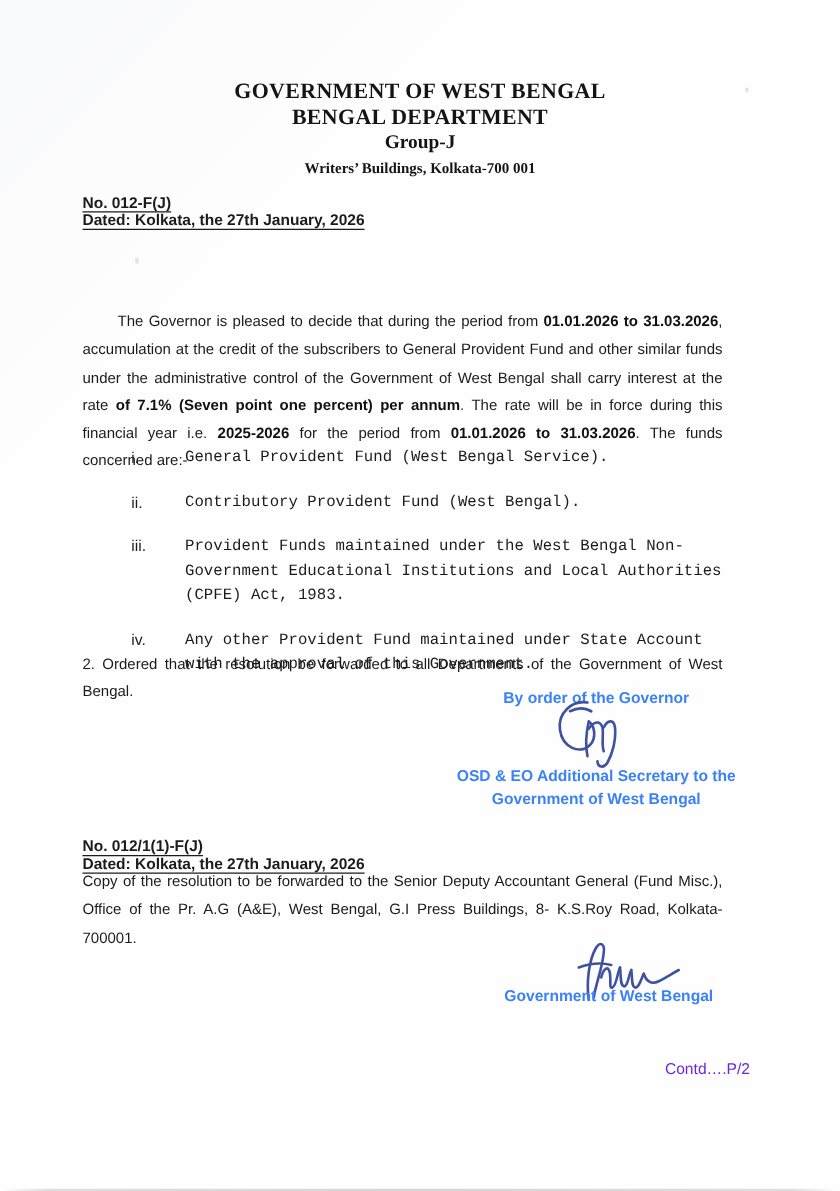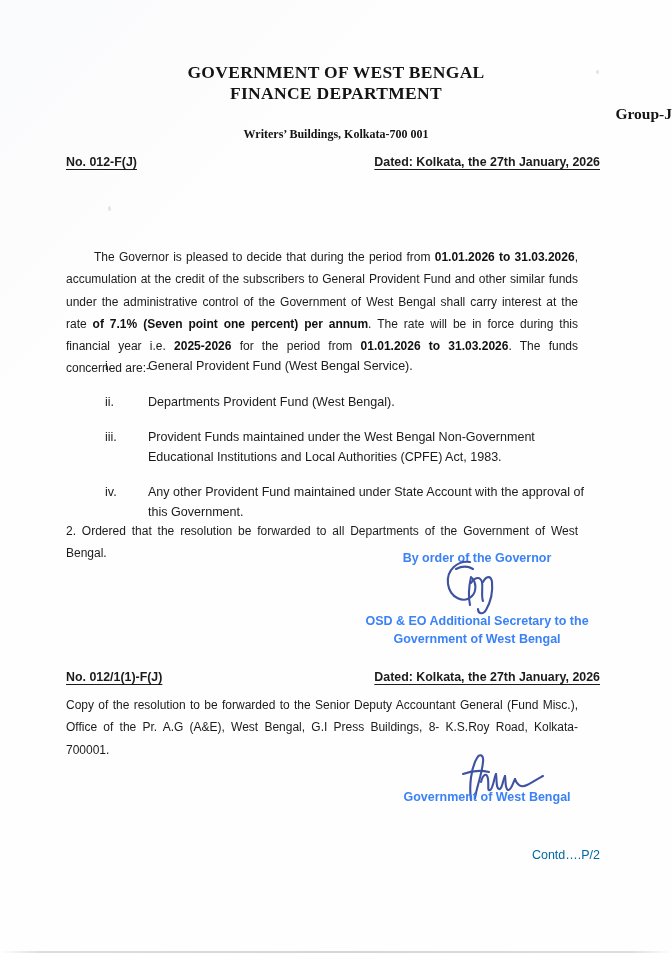--- a/index.html
+++ b/index.html
@@ -40,33 +40,34 @@
     left: 0;
     right: 0;
     top: 62px;
     text-align: center;
     font-family: "Liberation Serif", serif;
     font-weight: bold;
     color: #141414;
   }
   .lh-1 { font-size: 17.5px; letter-spacing: .3px; line-height: 21px; }
   .lh-2 { font-size: 17.5px; letter-spacing: .3px; line-height: 21px; }
-  .lh-3 { font-size: 15.5px; line-height: 20px; text-align: right; }
+  .lh-3 { font-size: 15.5px; line-height: 20px; }
   .lh-4 { font-size: 12px; line-height: 21px; }
 
   
   .memo-row {
     position: absolute;
     left: 66px;
     right: 72px;
     display: flex;
     justify-content: space-between;
     align-items: baseline;
     font-size: 12.4px;
     font-weight: bold;
+    flex-direction: column;
   }
   .memo-row span {
     text-decoration: underline;
     text-underline-offset: 2.5px;
     white-space: nowrap;
   }
   #memo-row-1 { top: 155px; }
   #memo-row-2 { top: 670px; }
 
   
@@ -117,20 +118,21 @@
     line-height: 19.5px;
   }
   .fund-num {
     width: 43px;
     flex: 0 0 43px;
     color: #1b1b1b;
   }
   .fund-text {
     flex: 1;
     color: #1b1b1b;
+    font-family: Liberation Mono, monospace;
   }
 
   
   .sig-block {
     position: absolute;
     text-align: center;
     font-size: 12.5px;
     font-weight: bold;
     line-height: 18.5px;
     color: #3b82f6;
@@ -146,21 +148,21 @@
   #signature-1 { left: 440px; top: 556px; }
   #signature-2 { left: 455px; top: 752px; }
 
   .contd {
     position: absolute;
     left: 0;
     right: 72px;
     top: 848px;
     text-align: right;
     font-size: 12.5px;
-    color: #0369a1;
+    color: #6d28d9;
   }
 
   
   .speck {
     position: absolute;
     background: #c9c9c9;
     opacity: .5;
     border-radius: 50%;
   }
 </style>
@@ -168,41 +170,41 @@
 <body>
 
 <div class="page">
   <div class="scan-tint"></div>
 
   <div class="speck" style="left:108px; top:206px; width:3px; height:5px;"></div>
   <div class="speck" style="left:596px; top:70px;  width:3px; height:4px;"></div>
 
   <div class="letterhead">
     <div class="lh-1">GOVERNMENT OF WEST BENGAL</div>
-    <div class="lh-2">FINANCE DEPARTMENT</div>
+    <div class="lh-2">BENGAL DEPARTMENT</div>
     <div class="lh-3">Group-J</div>
     <div class="lh-4">Writers’ Buildings, Kolkata-700 001</div>
   </div>
 
   <div class="memo-row" id="memo-row-1">
     <span>No.  012-F(J)</span>
     <span>Dated: Kolkata, the 27th January, 2026</span>
   </div>
 
 
   <div class="body-para" id="para-main"><span>The Governor is pleased to decide that during the period from </span><b>01.01.2026 to 31.03.2026</b><span>, accumulation at the credit of the subscribers to General Provident Fund and other similar funds under the administrative control of the Government of West Bengal shall carry interest at the rate </span><b>of 7.1% (Seven point one percent) per annum</b><span>. The rate will be in force during this financial year i.e. </span><b>2025-2026</b><span> for the period from </span><b>01.01.2026 to 31.03.2026</b><span>. The funds concerned are:-</span></div>
 
   <div class="fund-list">
       <div class="fund-item">
         <div class="fund-num">i.</div>
         <div class="fund-text">General Provident Fund (West Bengal Service).</div>
       </div>
       <div class="fund-item">
         <div class="fund-num">ii.</div>
-        <div class="fund-text">Departments Provident Fund (West Bengal).</div>
+        <div class="fund-text">Contributory Provident Fund (West Bengal).</div>
       </div>
       <div class="fund-item">
         <div class="fund-num">iii.</div>
         <div class="fund-text">Provident Funds maintained under the West Bengal Non-Government Educational Institutions and Local Authorities (CPFE) Act, 1983.</div>
       </div>
       <div class="fund-item">
         <div class="fund-num">iv.</div>
         <div class="fund-text">Any other Provident Fund maintained under State Account with the approval of this Government.</div>
       </div>
     </div>

